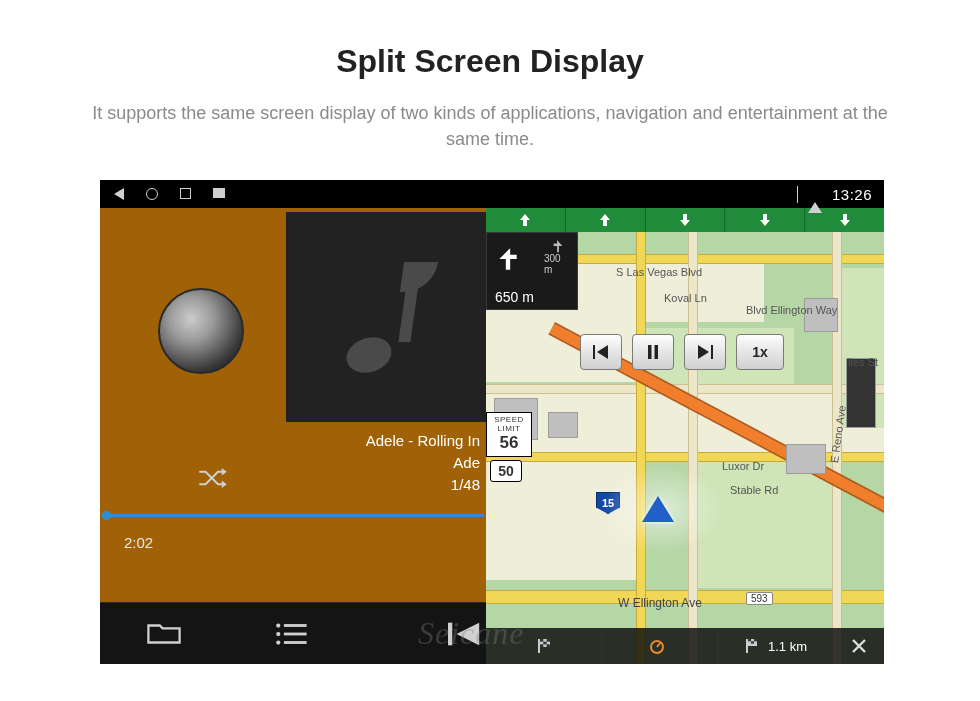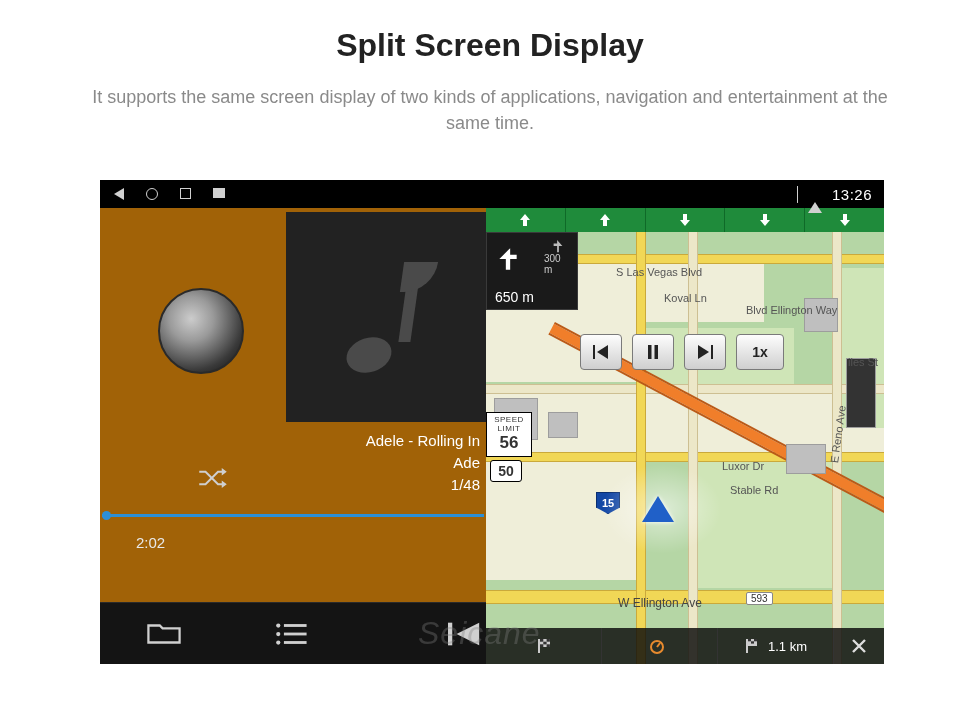--- a/index.html
+++ b/index.html
@@ -8,21 +8,21 @@
     background: #fff;
     font-family: Arial, Helvetica, sans-serif;
     color: #333;
     position: relative;
   }
   .page-title {
     text-align: center;
     font-size: 32px;
     font-weight: 700;
     color: #222;
-    padding-top: 27px;
+    padding-top: 43px;
   }
   .page-sub {
     text-align: center;
     font-size: 18px;
     color: #8a8a8a;
     margin: 20px auto 0;
     max-width: 820px;
     line-height: 1.45;
   }
   .device {
@@ -153,21 +153,21 @@
   .progress {
     height: 3px; background: #2c8fd6; position: relative;
   }
   .progress .dot {
     position: absolute; top: -3px; left: 0;
     width: 9px; height: 9px; border-radius: 50%;
     background: #2c8fd6;
   }
   .elapsed {
     position: absolute;
-    left: 36px; top: 326px;
+    left: 24px; top: 326px;
     font-size: 15px; color: #e8e8e8;
   }
   .bottom-bar {
     position: absolute;
     left: 0; right: 0; bottom: 0;
     height: 62px;
     background: #141414;
     border-top: 1px solid #2a2a2a;
     display: flex;
   }
@@ -321,21 +321,21 @@
     display:flex; align-items:center; color:#fff;
   }
   .mb-cell { flex:1; display:flex; align-items:center; justify-content:center; gap:6px; height:100%; border-right:1px solid #333; font-size:13px; }
   .mb-cell:last-child{ border-right:none; }
   .mb-flag svg, .mb-close svg, .mb-gauge svg, .mb-dest svg { width:18px; height:18px; }
   .mb-close { flex:0 0 50px; }
 
   .watermark {
     position:absolute; left:318px; bottom:12px;
     font-size:32px; color:rgba(130,130,130,0.35);
-    font-style:italic; font-family: Liberation Sans, sans-serif;
+    font-style:italic; font-family: Liberation Serif, serif;
     letter-spacing:1px; z-index:40;
     pointer-events:none;
   }
 
   .bld { position:absolute; background:#bfbfbf; border:1px solid #9d9d9d; }
   .bld.b1{ left:8px; top:190px; width:44px; height:42px; }
   .bld.b2{ left:62px; top:204px; width:30px; height:26px; }
   .bld.b3{ left:318px; top:90px; width:34px; height:34px; }
   .bld.b4{ left:360px; top:150px; width:30px; height:70px; background:#333; }
   .bld.b5{ left:300px; top:236px; width:40px; height:30px; }

